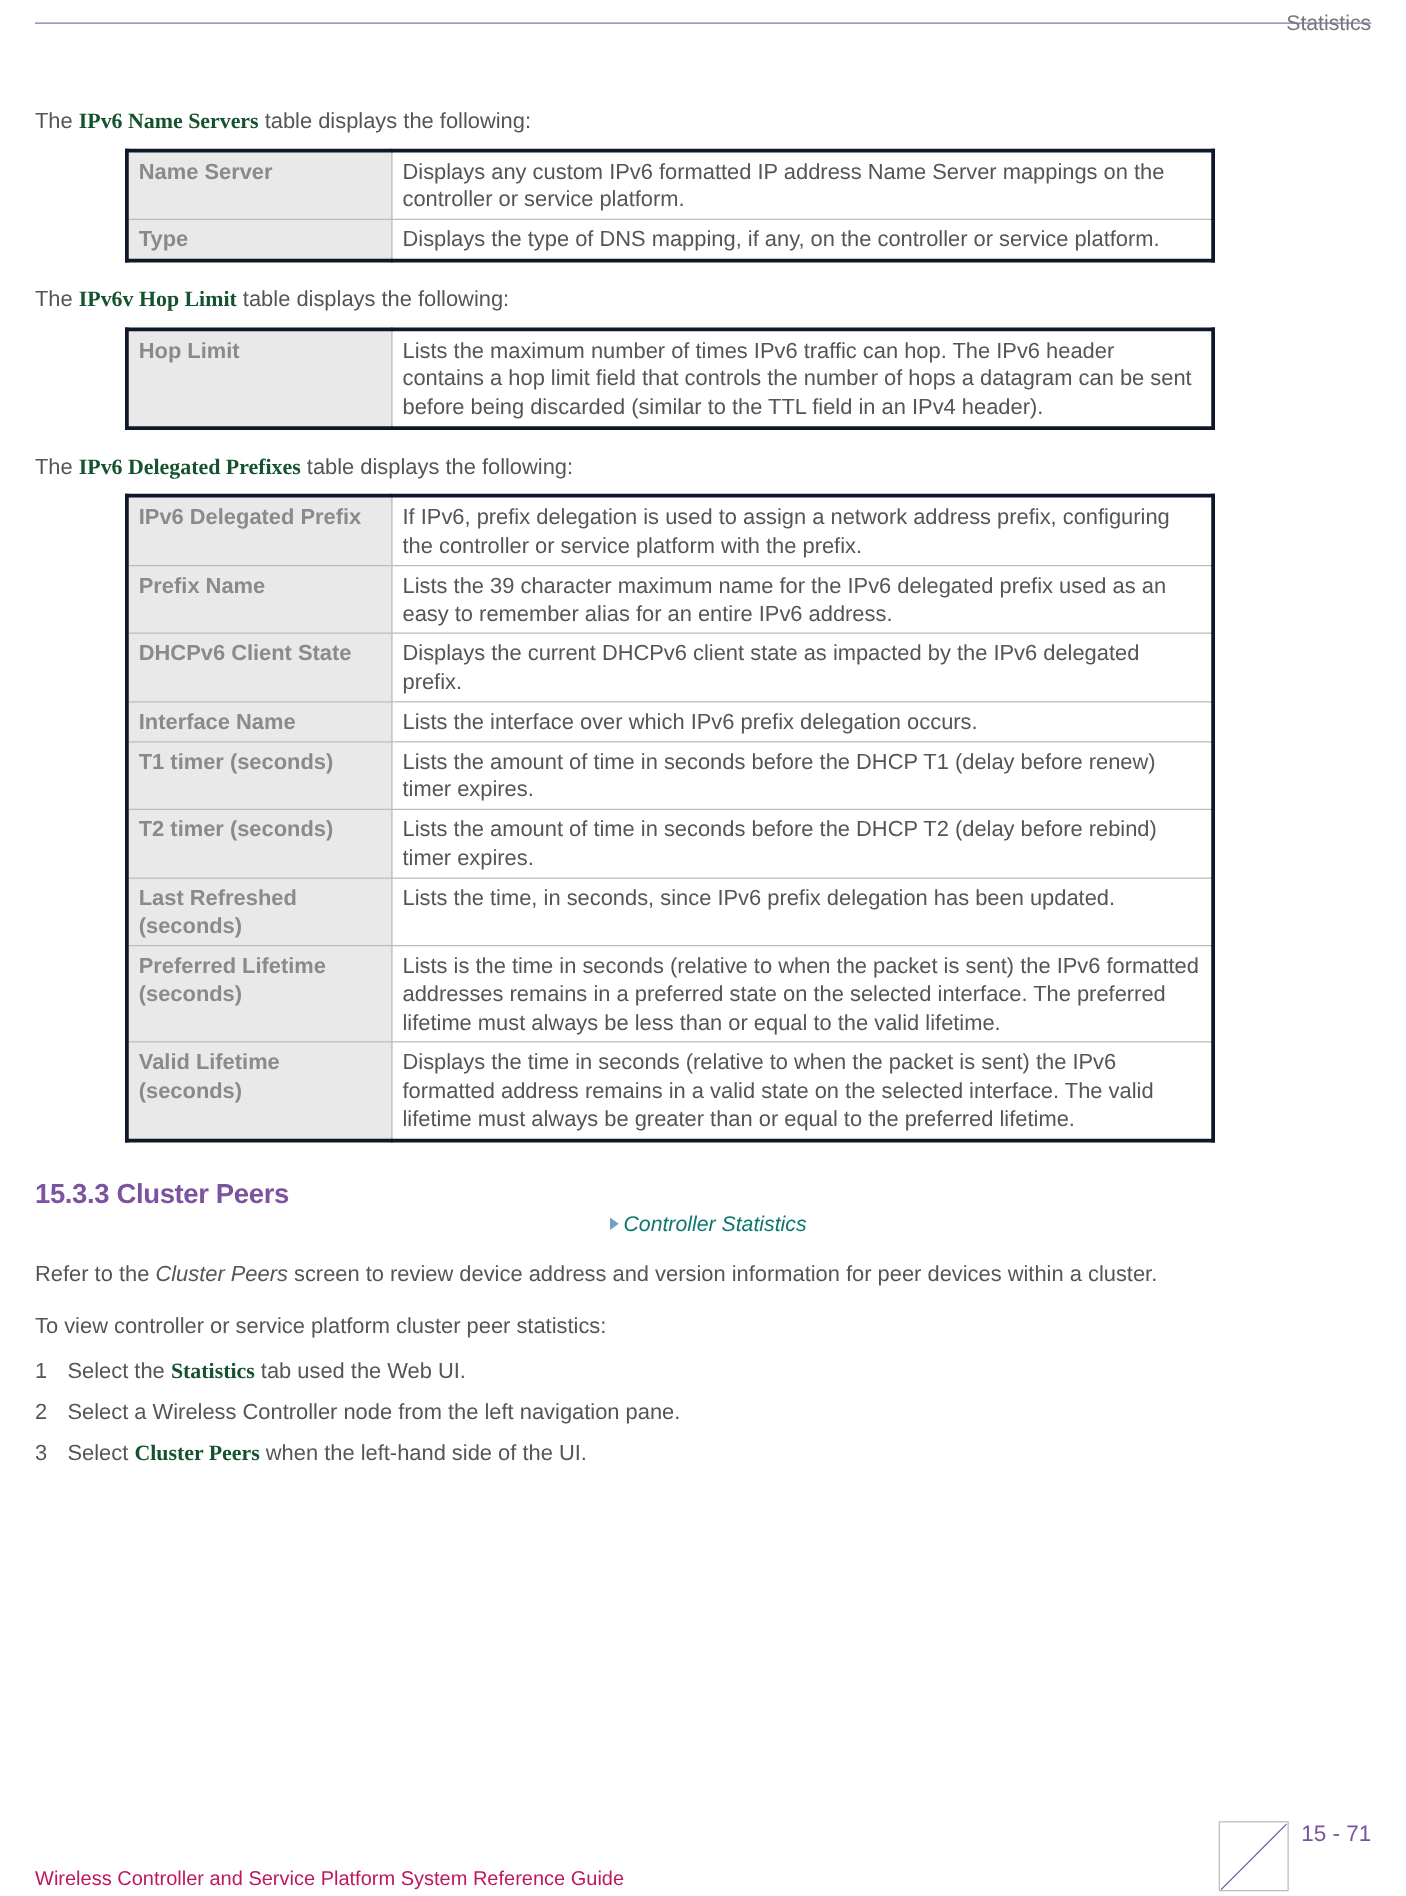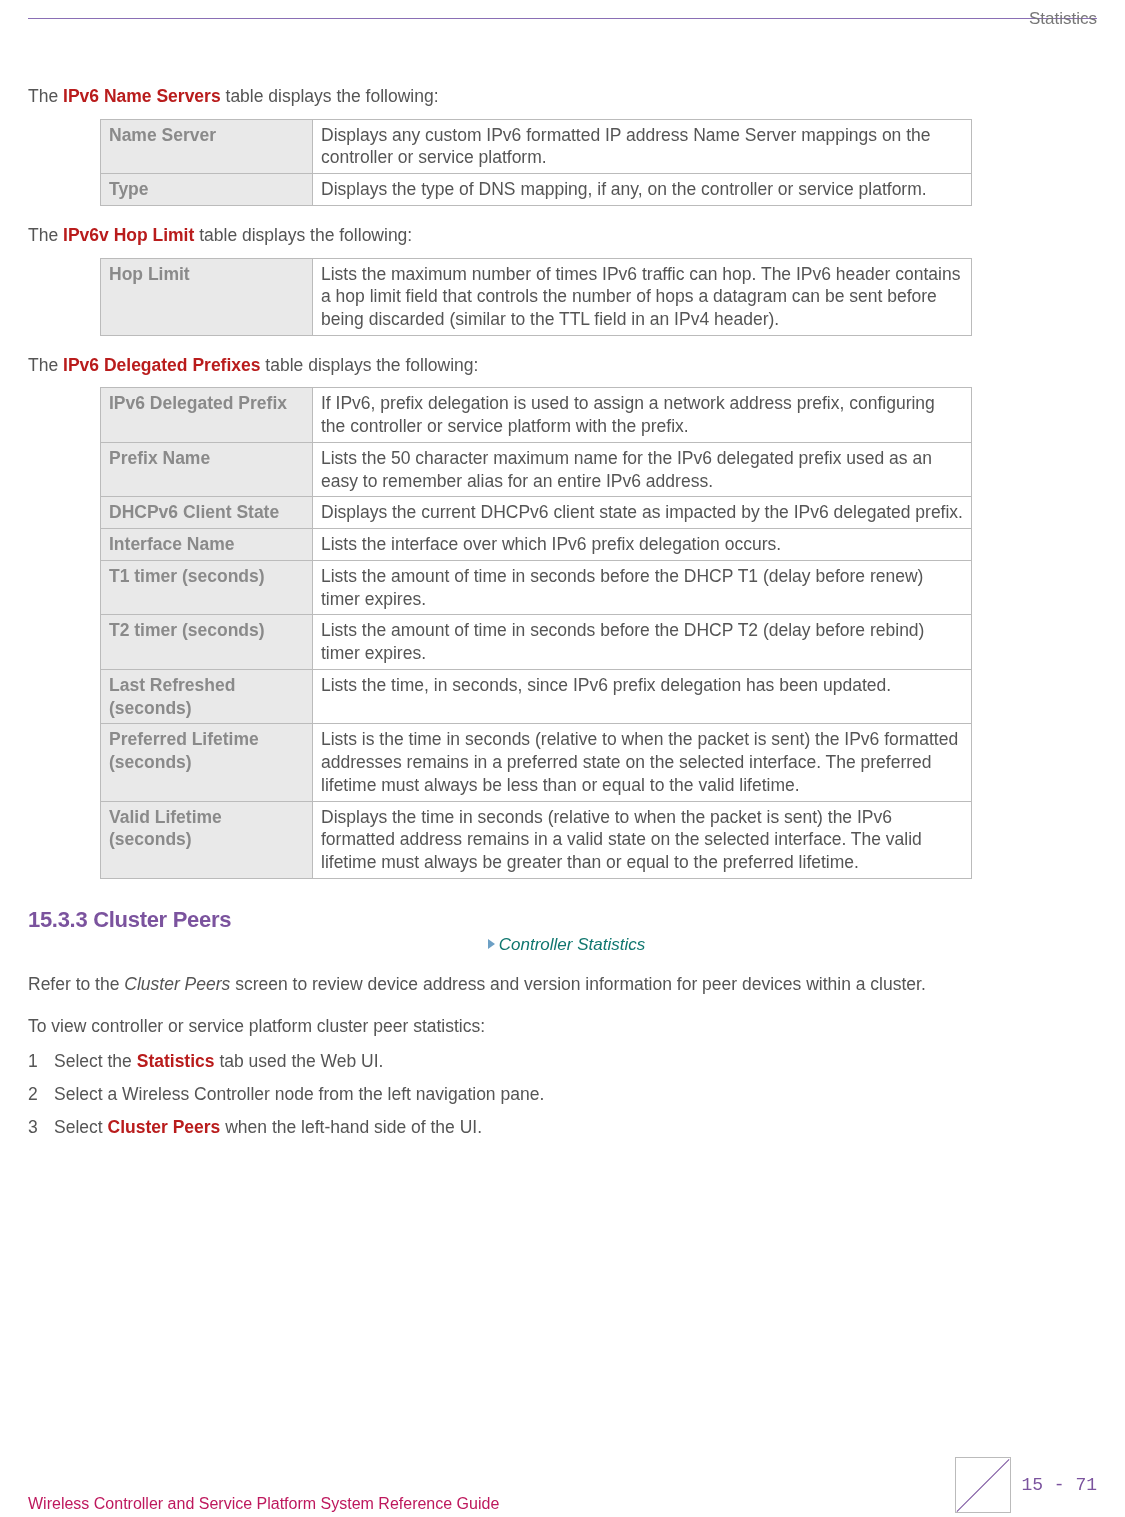--- a/index.html
+++ b/index.html
@@ -2,34 +2,34 @@
 <html><head>
 <meta charset="utf-8">
 <style>
   * { box-sizing: border-box; margin: 0; padding: 0; }
   html, body { width: 1125px; background: #fff; font-family: Arial, Helvetica, sans-serif; color: #444; }
   .page { width: 1125px; min-height: 1517px; position: relative; padding: 0 28px 0 28px; }
   .top-bar { border-top: 1px solid #8a6fb5; margin-top: 18px; }
   .top-header { text-align: right; color: #777; font-size: 17px; padding: 0 0 28px 0; margin-top: -10px; }
   .content { padding: 10px 0 0 0; }
   .para { font-size: 17.5px; line-height: 1.35; color: #555; margin: 18px 0 10px 0; }
-  .bold-dark { font-weight: bold; color: #b91c1c; }
-  table.info { border-collapse: collapse; width: 872px; margin: 6px 0 8px 72px; border: 1px solid #0f172a; }
+  .bold-dark { font-weight: bold; color: #14532d; font-family: Liberation Serif, serif; }
+  table.info { border-collapse: collapse; width: 872px; margin: 6px 0 8px 72px; border: 3px solid #0f172a; }
   table.info td { border: 1px solid #bbb; padding: 4px 8px 4px 8px; font-size: 17.5px; line-height: 1.3; vertical-align: top; }
   table.info td.label { background: #e9e9e9; color: #8a8a8a; font-weight: bold; width: 212px; }
   table.info td.desc { color: #555; }
   .section-heading { font-size: 22px; font-weight: bold; color: #7b539e; margin: 28px 0 2px 0; letter-spacing: -0.3px; }
   .breadcrumb { color: #0f766e; font-style: italic; font-size: 17px; margin: 2px 0 14px 8px; text-align: center; }
   .breadcrumb .arrow { display:inline-block; width:0; height:0; border-top:5px solid transparent; border-bottom:5px solid transparent; border-left:7px solid #6da0c5; margin-right:4px; vertical-align: 1px;}
   ol.steps { list-style: none; padding: 0; margin: 8px 0 0 0; }
   ol.steps li { font-size: 17.5px; color: #555; line-height: 1.55; margin: 6px 0; padding-left: 26px; position: relative; }
   ol.steps li .num { position: absolute; left: 0; top: 0; }
   .footer { position: absolute; bottom: 22px; left: 28px; right: 28px; display: flex; align-items: flex-end; justify-content: space-between; }
   .footer-text { font-size: 16px; color: #be185d; }
-  .footer-right { display: flex; align-items: center; gap: 10px; font-family: Liberation Mono, monospace; }
+  .footer-right { display: flex; align-items: flex-start; gap: 10px; }
   .page-num { font-size: 18px; color: #7b539e; }
   .slash-box { width: 56px; height: 56px; border: 1px solid #bbb; position: relative; overflow: hidden; }
   .slash-box::before { content: ""; position: absolute; left: -10px; right: -10px; top: 50%; border-top: 1.5px solid #7b539e; transform: rotate(-45deg); }
 </style>
 </head>
 <body>
 
 <div class="page">
   <div class="top-bar"></div>
   <div class="top-header">Statistics</div>
@@ -68,21 +68,21 @@
       <span>The </span><span class="bold-dark">IPv6 Delegated Prefixes</span><span> table displays the following:</span>
     </p>
     <table class="info">
       <tbody>
           <tr>
             <td class="label">IPv6 Delegated Prefix</td>
             <td class="desc">If IPv6, prefix delegation is used to assign a network address prefix, configuring the controller or service platform with the prefix.</td>
           </tr>
       <tr>
             <td class="label">Prefix Name</td>
-            <td class="desc">Lists the 50 character maximum name for the IPv6 delegated prefix used as an easy to remember alias for an entire IPv6 address.</td>
+            <td class="desc">Lists the 39 character maximum name for the IPv6 delegated prefix used as an easy to remember alias for an entire IPv6 address.</td>
           </tr>
       <tr>
             <td class="label">DHCPv6 Client State</td>
             <td class="desc">Displays the current DHCPv6 client state as impacted by the IPv6 delegated prefix.</td>
           </tr>
       <tr>
             <td class="label">Interface Name</td>
             <td class="desc">Lists the interface over which IPv6 prefix delegation occurs.</td>
           </tr>
       <tr>

